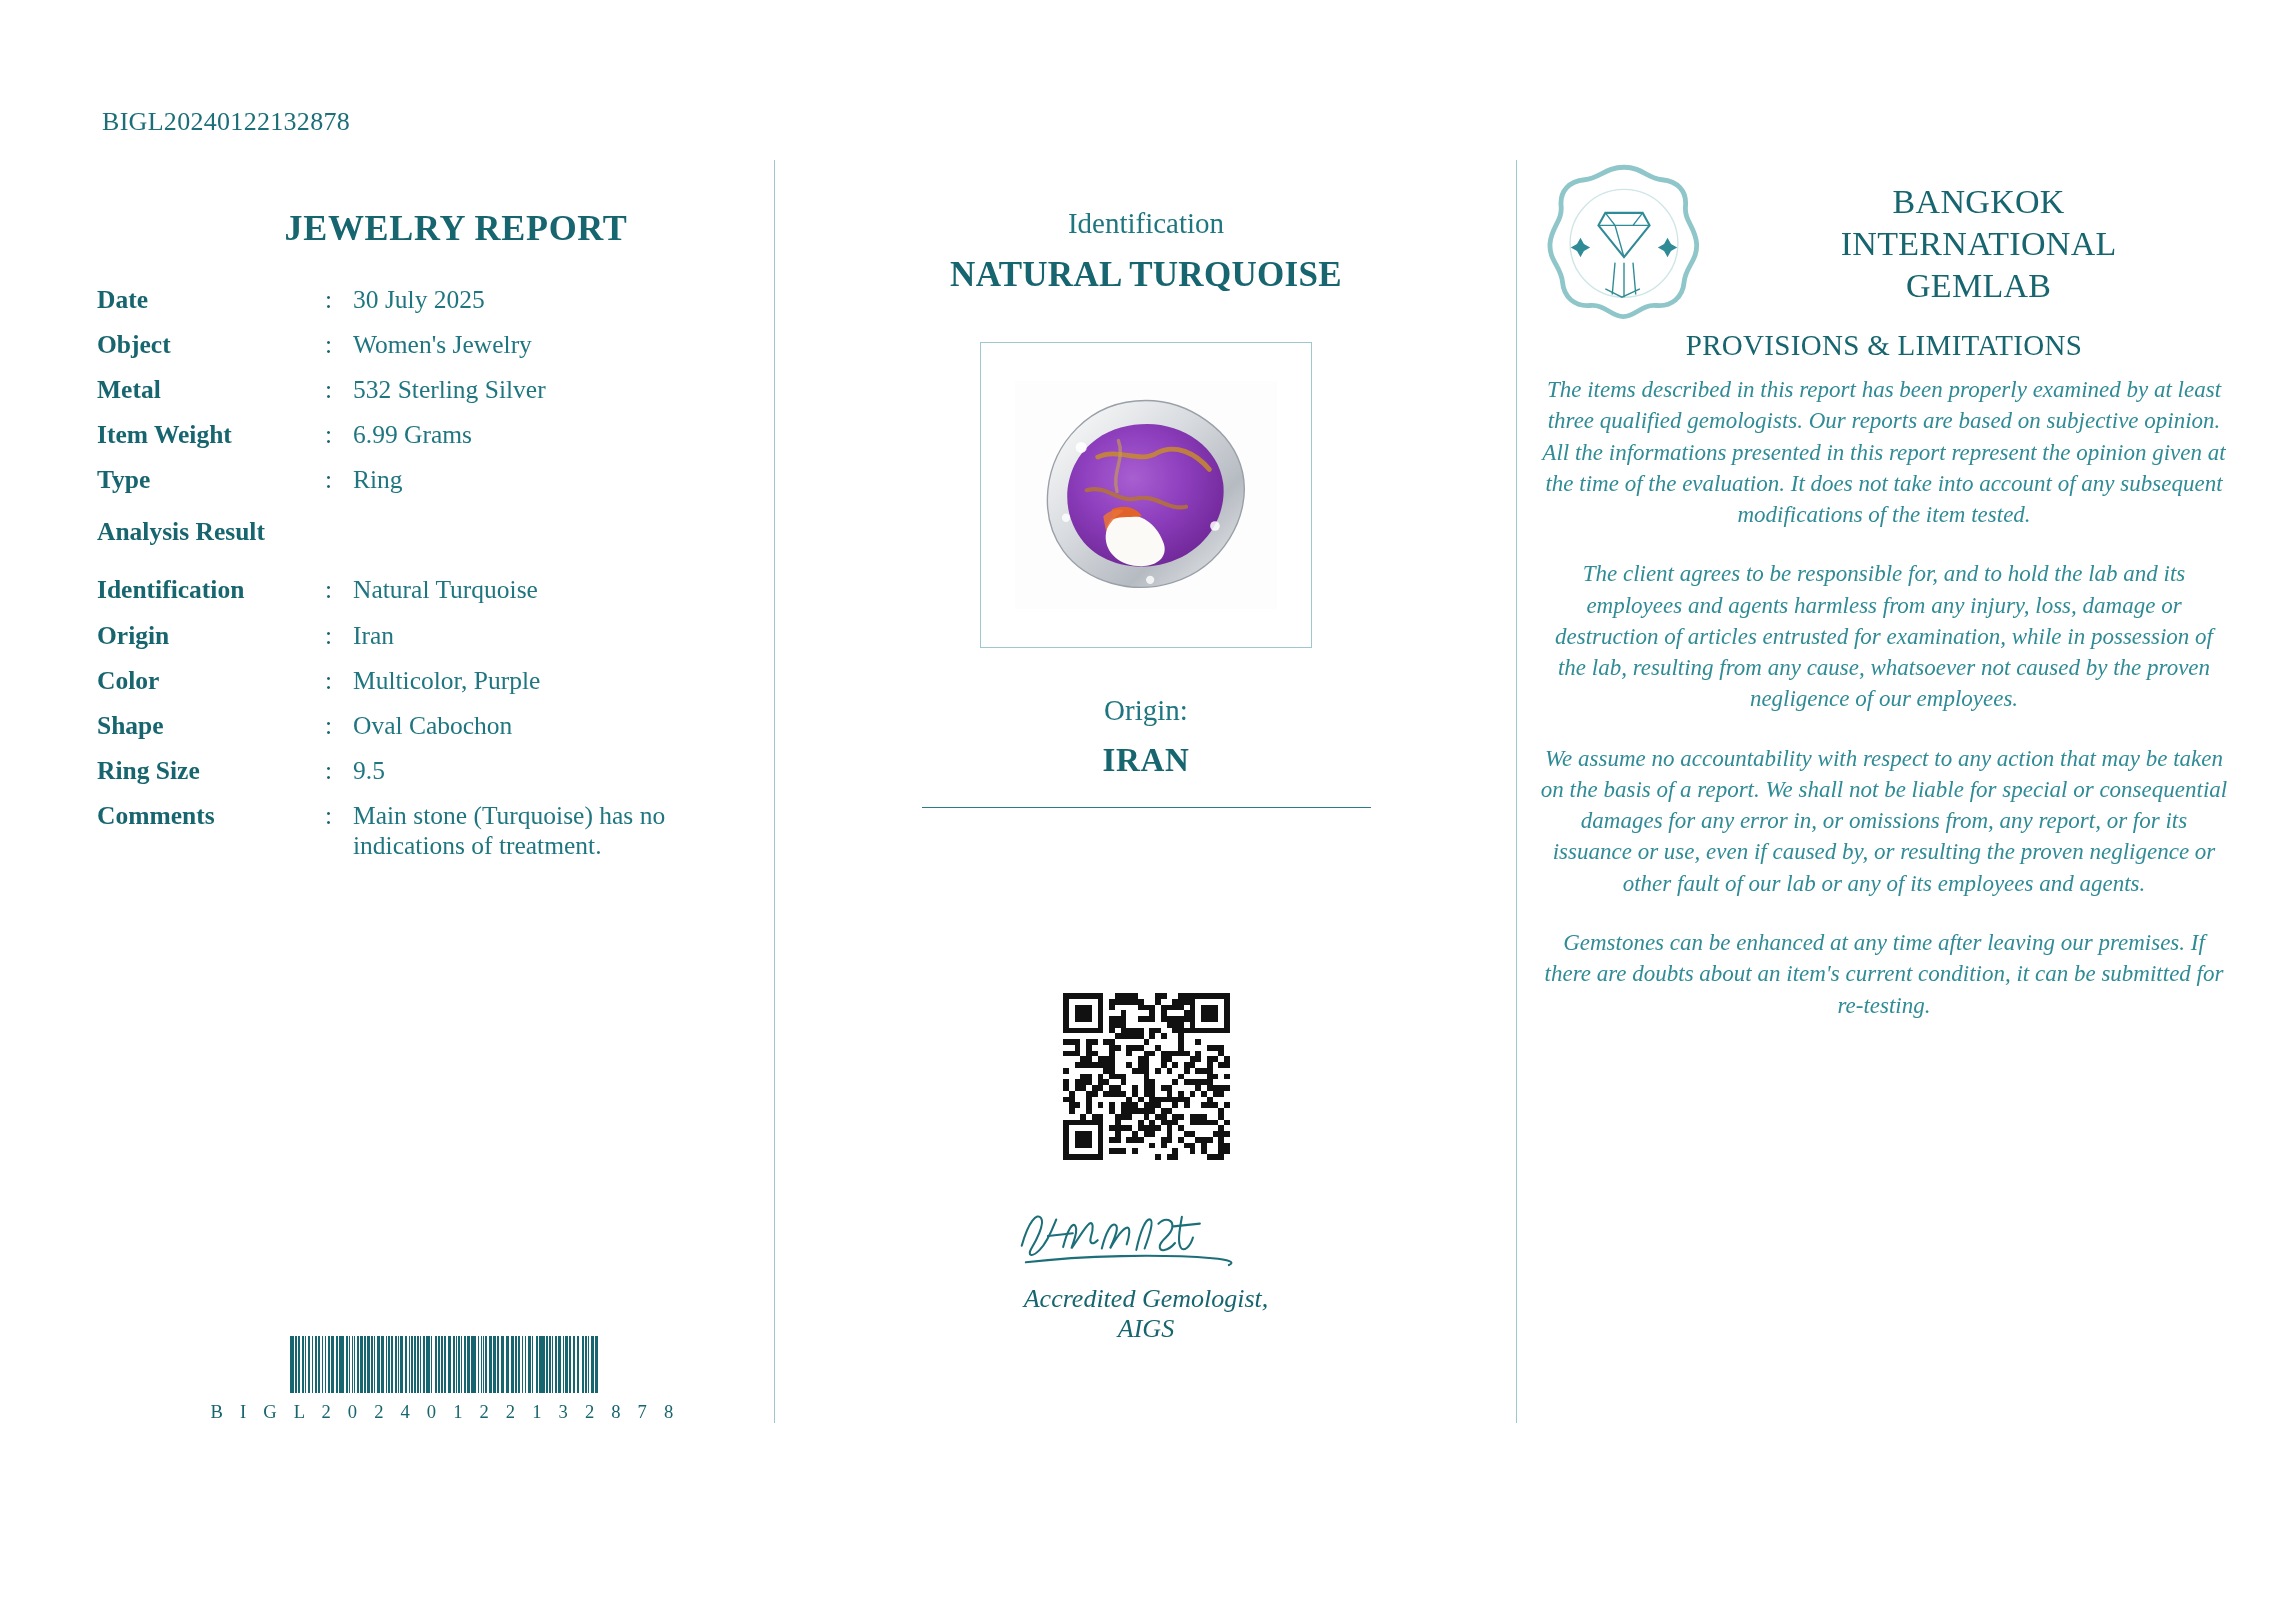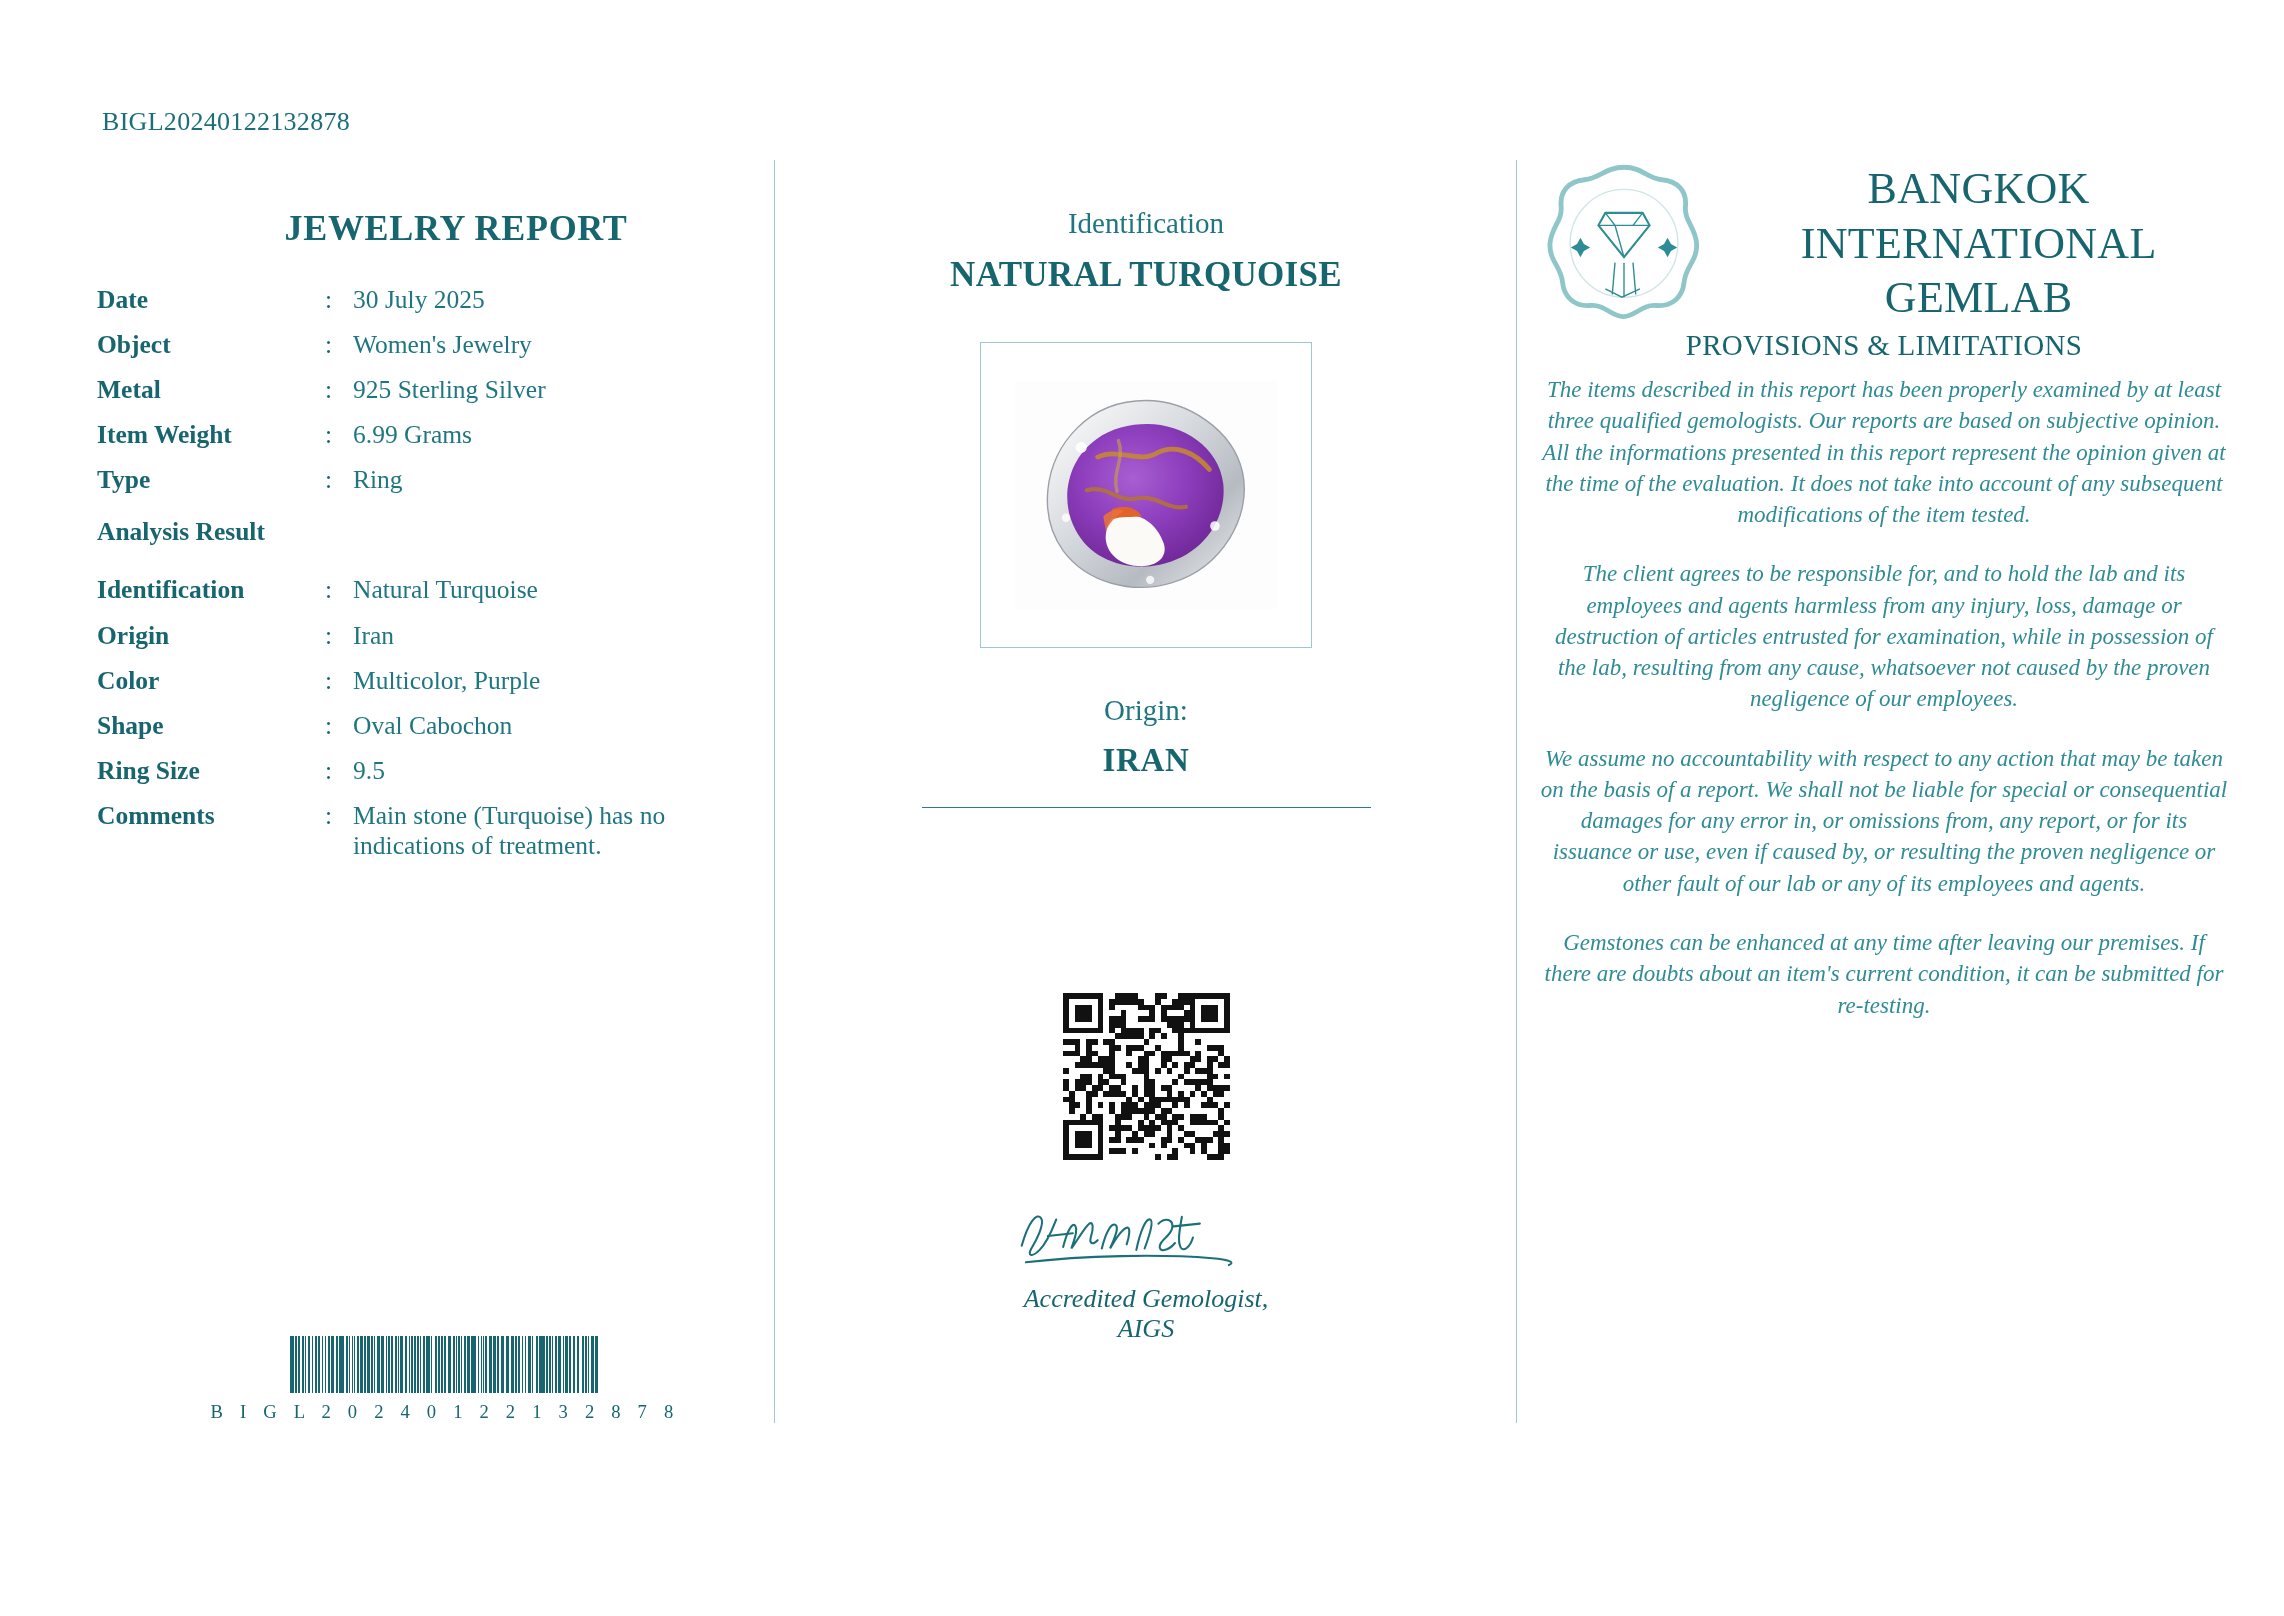--- a/index.html
+++ b/index.html
@@ -202,21 +202,21 @@
     gap: 19.3px;
   }
   .brand-logo {
     width: 170px;
     height: 170px;
     flex: 0 0 170px;
   }
   .brand-name {
     flex: 1;
     text-align: center;
-    font-size: 44px;
+    font-size: 34px;
     line-height: 1.24;
     color: #17656f;
     letter-spacing: 0.3px;
   }
   .prov-title {
     text-align: center;
     font-size: 29px;
     letter-spacing: 0.3px;
     color: #17656f;
   }
@@ -254,21 +254,21 @@
         <td class="kv-val">30 July 2025</td>
       </tr>
       <tr>
         <td class="kv-key">Object</td>
         <td class="kv-colon">:</td>
         <td class="kv-val">Women's Jewelry</td>
       </tr>
       <tr>
         <td class="kv-key">Metal</td>
         <td class="kv-colon">:</td>
-        <td class="kv-val">925 Sterling Silver</td>
+        <td class="kv-val">532 Sterling Silver</td>
       </tr>
       <tr>
         <td class="kv-key">Item Weight</td>
         <td class="kv-colon">:</td>
         <td class="kv-val">6.99 Grams</td>
       </tr>
       <tr>
         <td class="kv-key">Type</td>
         <td class="kv-colon">:</td>
         <td class="kv-val">Ring</td>

